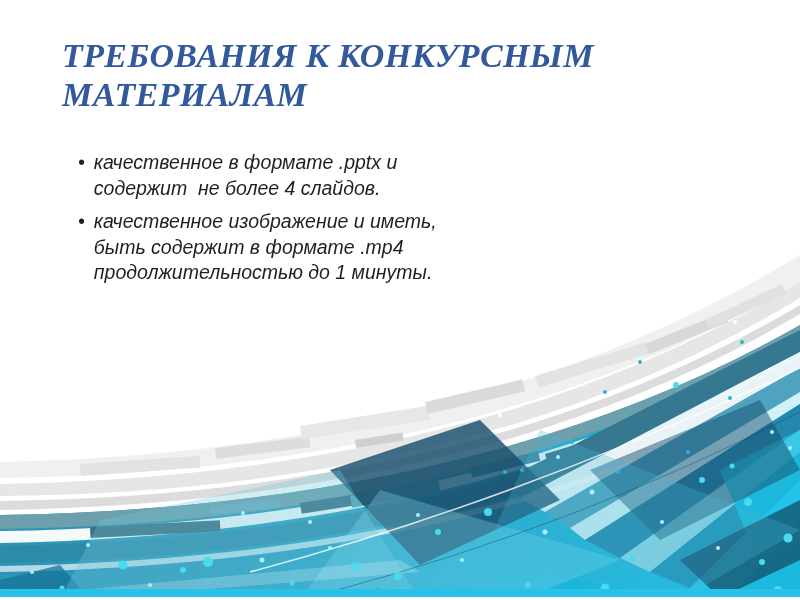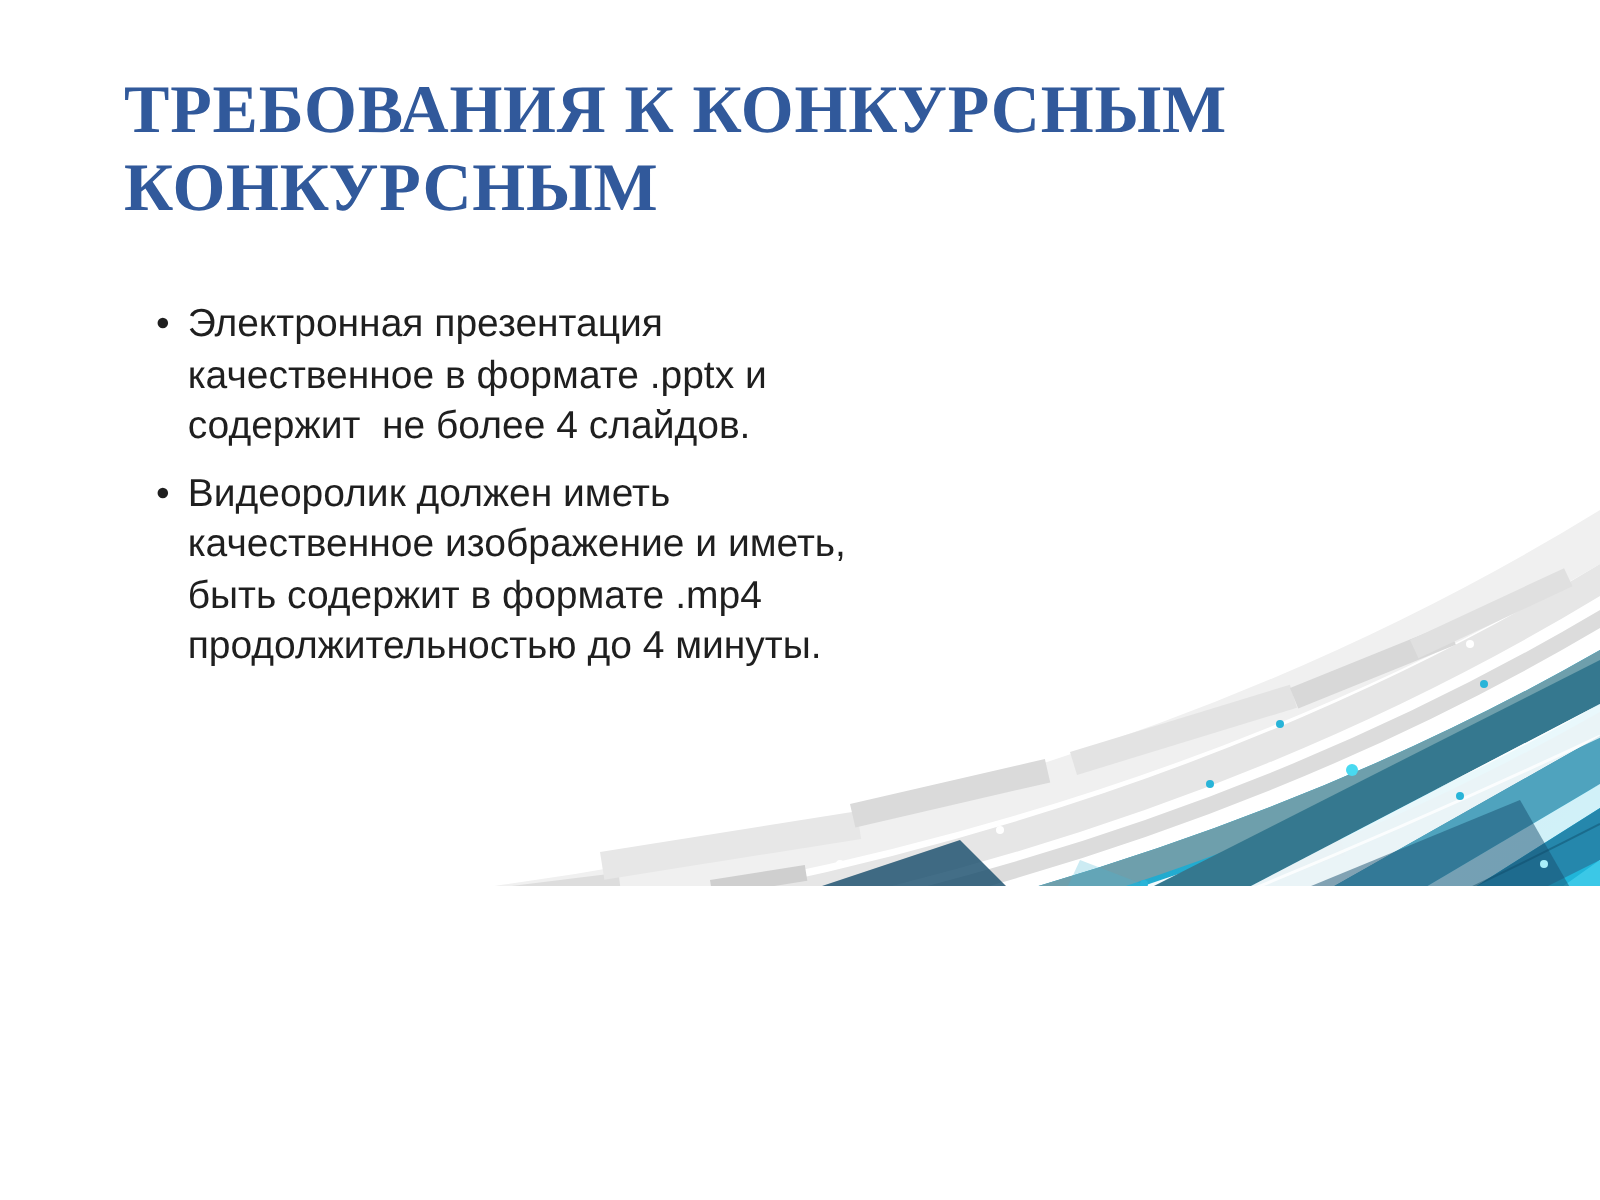--- a/index.html
+++ b/index.html
@@ -1,18 +1,19 @@
 <!DOCTYPE html>
 <html style="--title-blue: #31599B; --body-text: #1f1f1f; --teal-main: #2A9ABC; --teal-left: #2F8FAD; --teal-right: #1CB9DF; --teal-dark: #1A4E6C; --slate-stripe: #3E6E80; --cyan-bright: #29C2E6; --dot-cyan: #49D9F0; --gray-arc: #E6E6E6;"><head>
 <meta charset="utf-8">
 <style>
   html,body{margin:0;padding:0;background:#ffffff;}
   .slide{
-    position:relative;width:800px;height:443px;overflow:hidden;background:#84cc16;
+    position:relative;width:800px;height:600px;overflow:hidden;background:#84cc16;
     font-family:"Liberation Sans",sans-serif;
+    font-style:italic;
   }
   .bg{position:absolute;left:0;top:0;width:800px;height:600px;display:block;}
   .title{
     position:absolute;left:62px;top:36px;width:670px;margin:0;
     font-family:"Liberation Serif",serif;font-weight:bold;
     font-size:34px;line-height:1.16;letter-spacing:0.4px;
     color:var(--title-blue,#31599B);
   }
   .bullets{
     position:absolute;left:78px;top:150px;width:402px;margin:0;padding:0;list-style:none;
@@ -149,36 +150,34 @@
       <circle class="dw" cx="500" cy="415" r="2"></circle>
         <circle class="dw" cx="420" cy="432" r="2"></circle>
     </g>
 
     <rect x="0" y="589" width="800" height="8" style="fill:var(--cyan-bright,#29C2E6)"></rect>
     <rect x="0" y="597" width="800" height="3" fill="#FFFFFF"></rect>
   </svg>
 
   <h1 class="title">
     <span>ТРЕБОВАНИЯ К КОНКУРСНЫМ</span><br>
-    <span>КОНКУРСНЫМ</span>
+    <span>МАТЕРИАЛАМ</span>
   </h1>
 
   <ul class="bullets">
     <li class="bullet">
       <span class="marker">•</span>
       <div class="lines">
-        <div>Электронная презентация</div>
         <div>качественное в формате .pptx и</div>
         <div>содержит  не более 4 слайдов.</div>
       </div>
     </li>
     <li class="bullet">
       <span class="marker">•</span>
       <div class="lines">
-        <div>Видеоролик должен иметь</div>
         <div>качественное изображение и иметь,</div>
         <div>быть содержит в формате .mp4</div>
-        <div>продолжительностью до 4 минуты.</div>
+        <div>продолжительностью до 1 минуты.</div>
       </div>
     </li>
   </ul>
 
 </div>
 
 </body></html>

